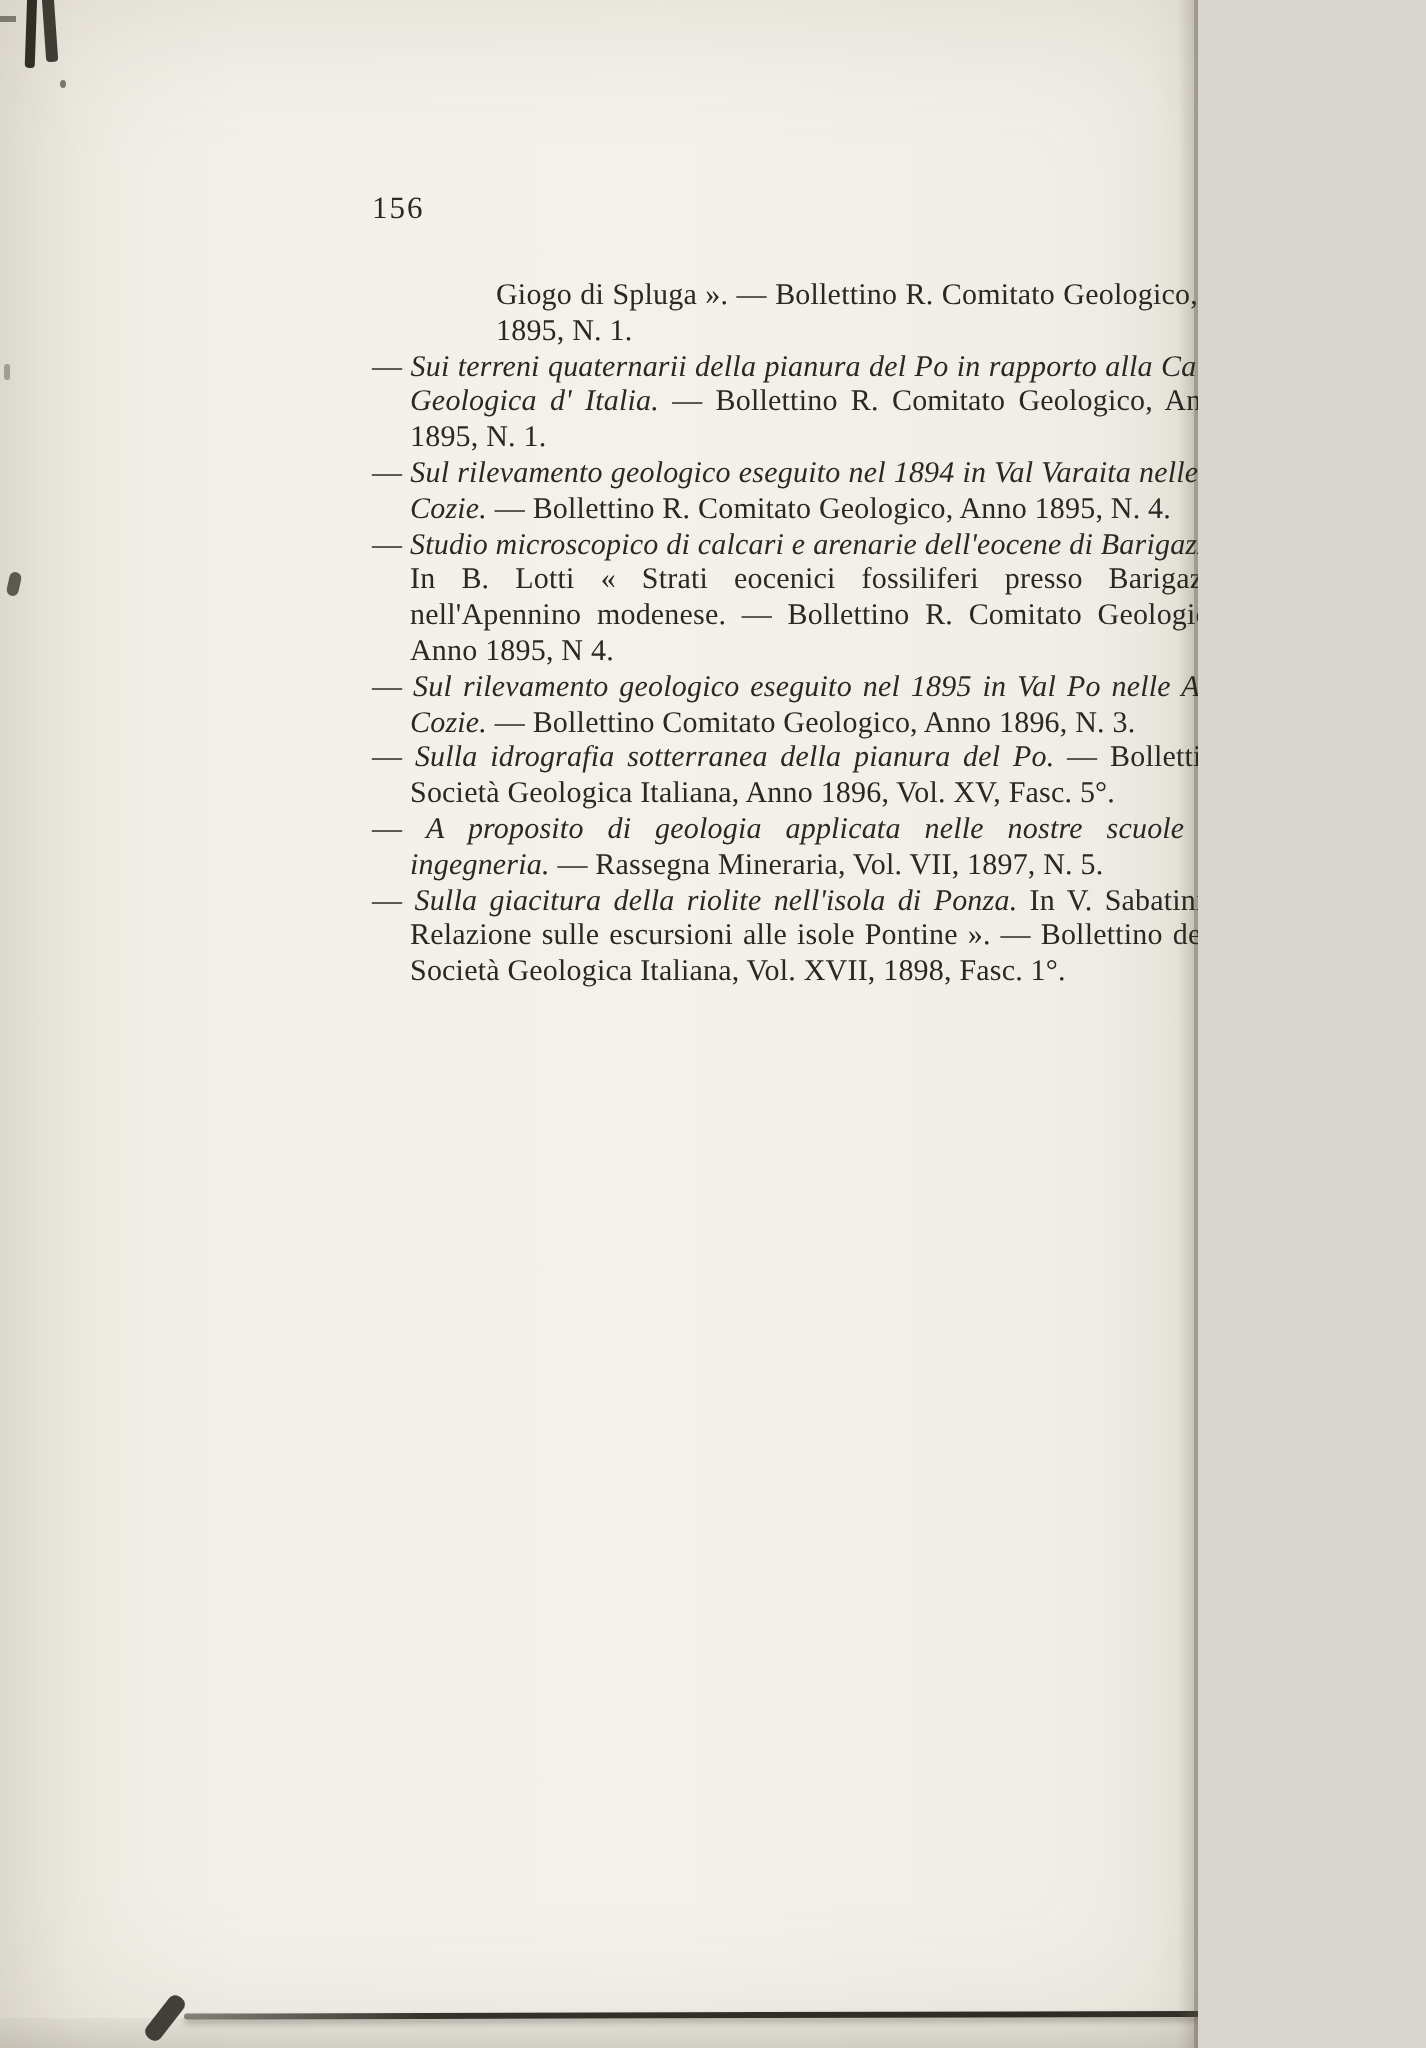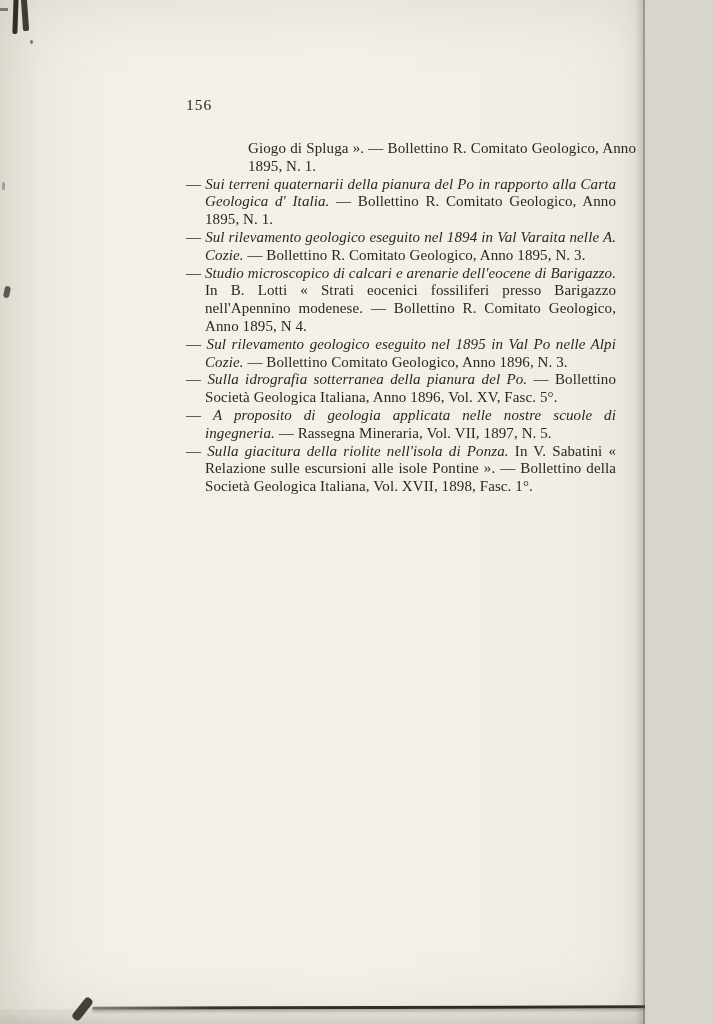--- a/index.html
+++ b/index.html
@@ -4,21 +4,21 @@
 <style>
   * { margin: 0; padding: 0; box-sizing: border-box; }
   html, body { width: 713px; height: 1024px; }
   body {
     font-family: "Liberation Serif", "DejaVu Serif", serif;
     background: #d8d5ce;
     overflow: hidden;
   }
   .page {
     position: relative;
-    width: 645px;
+    width: 599px;
     height: 1024px;
     color: #2b2721;
     background:
       linear-gradient(90deg, #e5e2d9 0px, #eeebe3 38px, #f2f0e9 120px, #f3f1ea 55%, #efede6 96%, #e9e6de 100%);
     box-shadow: inset 0 0 70px rgba(150, 140, 118, 0.22);
     overflow: hidden;
   }
 
   
   .artifact { position: absolute; background: #312d27; }
@@ -88,21 +88,21 @@
   <div class="artifact bottom-line"></div>
   <div class="artifact smudge-bl"></div>
   <div class="artifact corner-br"></div>
   <div class="artifact edge-right" style="background: linear-gradient(90deg, rgba(110,103,88,0), rgba(110,103,88,.28));"></div>
   <div class="artifact edge-right-line" style="background: rgba(80,75,64,.30);"></div>
 
   <div class="page-number">156</div>
   <div class="text-block" id="bib">
       <div class="entry continuation"><span class="roman">Giogo di Spluga ». — Bollettino R. Comitato Geologico, Anno 1895, N. 1.</span></div>
       <div class="entry"><span class="dash">— </span><span class="italic">Sui terreni quaternarii della pianura del Po in rapporto alla Carta Geologica d' Italia.</span><span class="roman"> — Bollettino R. Comitato Geologico, Anno 1895, N. 1.</span></div>
-      <div class="entry"><span class="dash">— </span><span class="italic">Sul rilevamento geologico eseguito nel 1894 in Val Varaita nelle A. Cozie.</span><span class="roman"> — Bollettino R. Comitato Geologico, Anno 1895, N. 3.</span></div>
+      <div class="entry"><span class="dash">— </span><span class="italic">Sul rilevamento geologico eseguito nel 1894 in Val Varaita nelle A. Cozie.</span><span class="roman"> — Bollettino R. Comitato Geologico, Anno 1895, N. 4.</span></div>
       <div class="entry"><span class="dash">— </span><span class="italic">Studio microscopico di calcari e arenarie dell'eocene di Barigazzo.</span><span class="roman"> In B. Lotti « Strati eocenici fossiliferi presso Barigazzo nell'Apennino modenese. — Bollettino R. Comitato Geologico, Anno 1895, N 4.</span></div>
       <div class="entry"><span class="dash">— </span><span class="italic">Sul rilevamento geologico eseguito nel 1895 in Val Po nelle Alpi Cozie.</span><span class="roman"> — Bollettino Comitato Geologico, Anno 1896, N. 3.</span></div>
       <div class="entry"><span class="dash">— </span><span class="italic">Sulla idrografia sotterranea della pianura del Po.</span><span class="roman"> — Bollettino Società Geologica Italiana, Anno 1896, Vol. XV, Fasc. 5°.</span></div>
       <div class="entry"><span class="dash">— </span><span class="italic">A proposito di geologia applicata nelle nostre scuole di ingegneria.</span><span class="roman"> — Rassegna Mineraria, Vol. VII, 1897, N. 5.</span></div>
       <div class="entry"><span class="dash">— </span><span class="italic">Sulla giacitura della riolite nell'isola di Ponza.</span><span class="roman"> In V. Sabatini « Relazione sulle escursioni alle isole Pontine ». — Bollettino della Società Geologica Italiana, Vol. XVII, 1898, Fasc. 1°.</span></div>
     </div>
 
 </div>
 
 </body></html>

